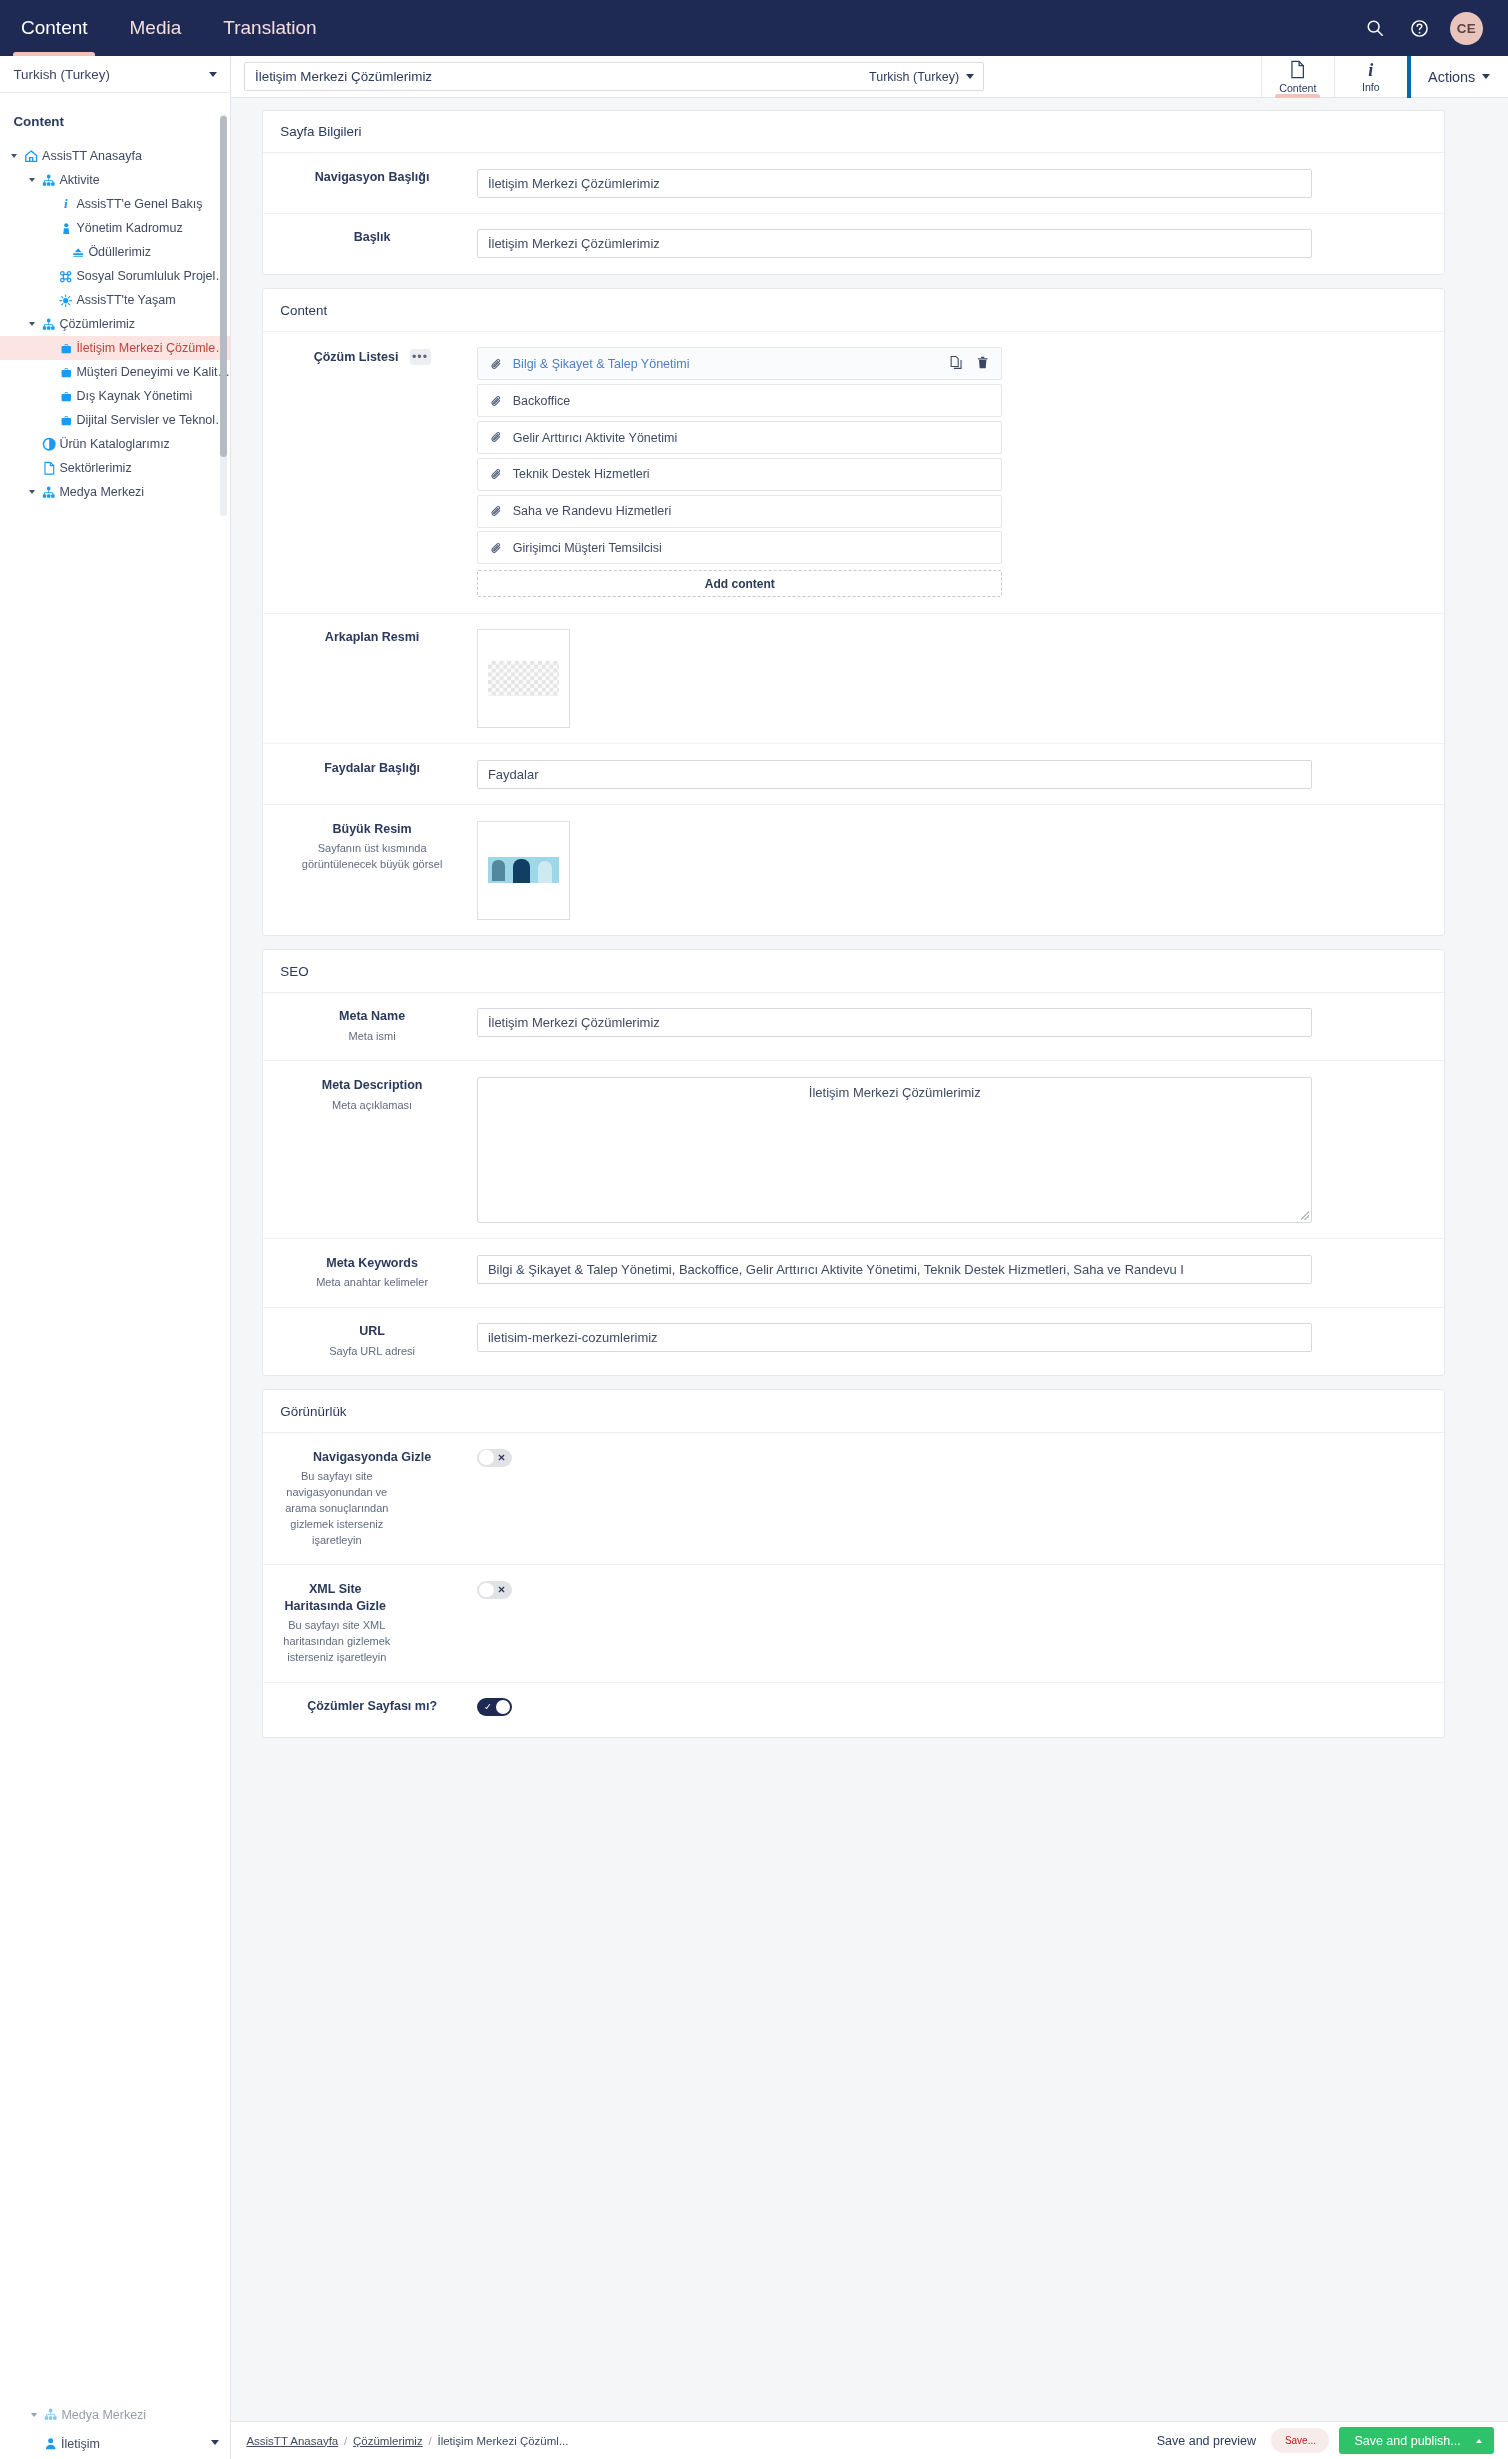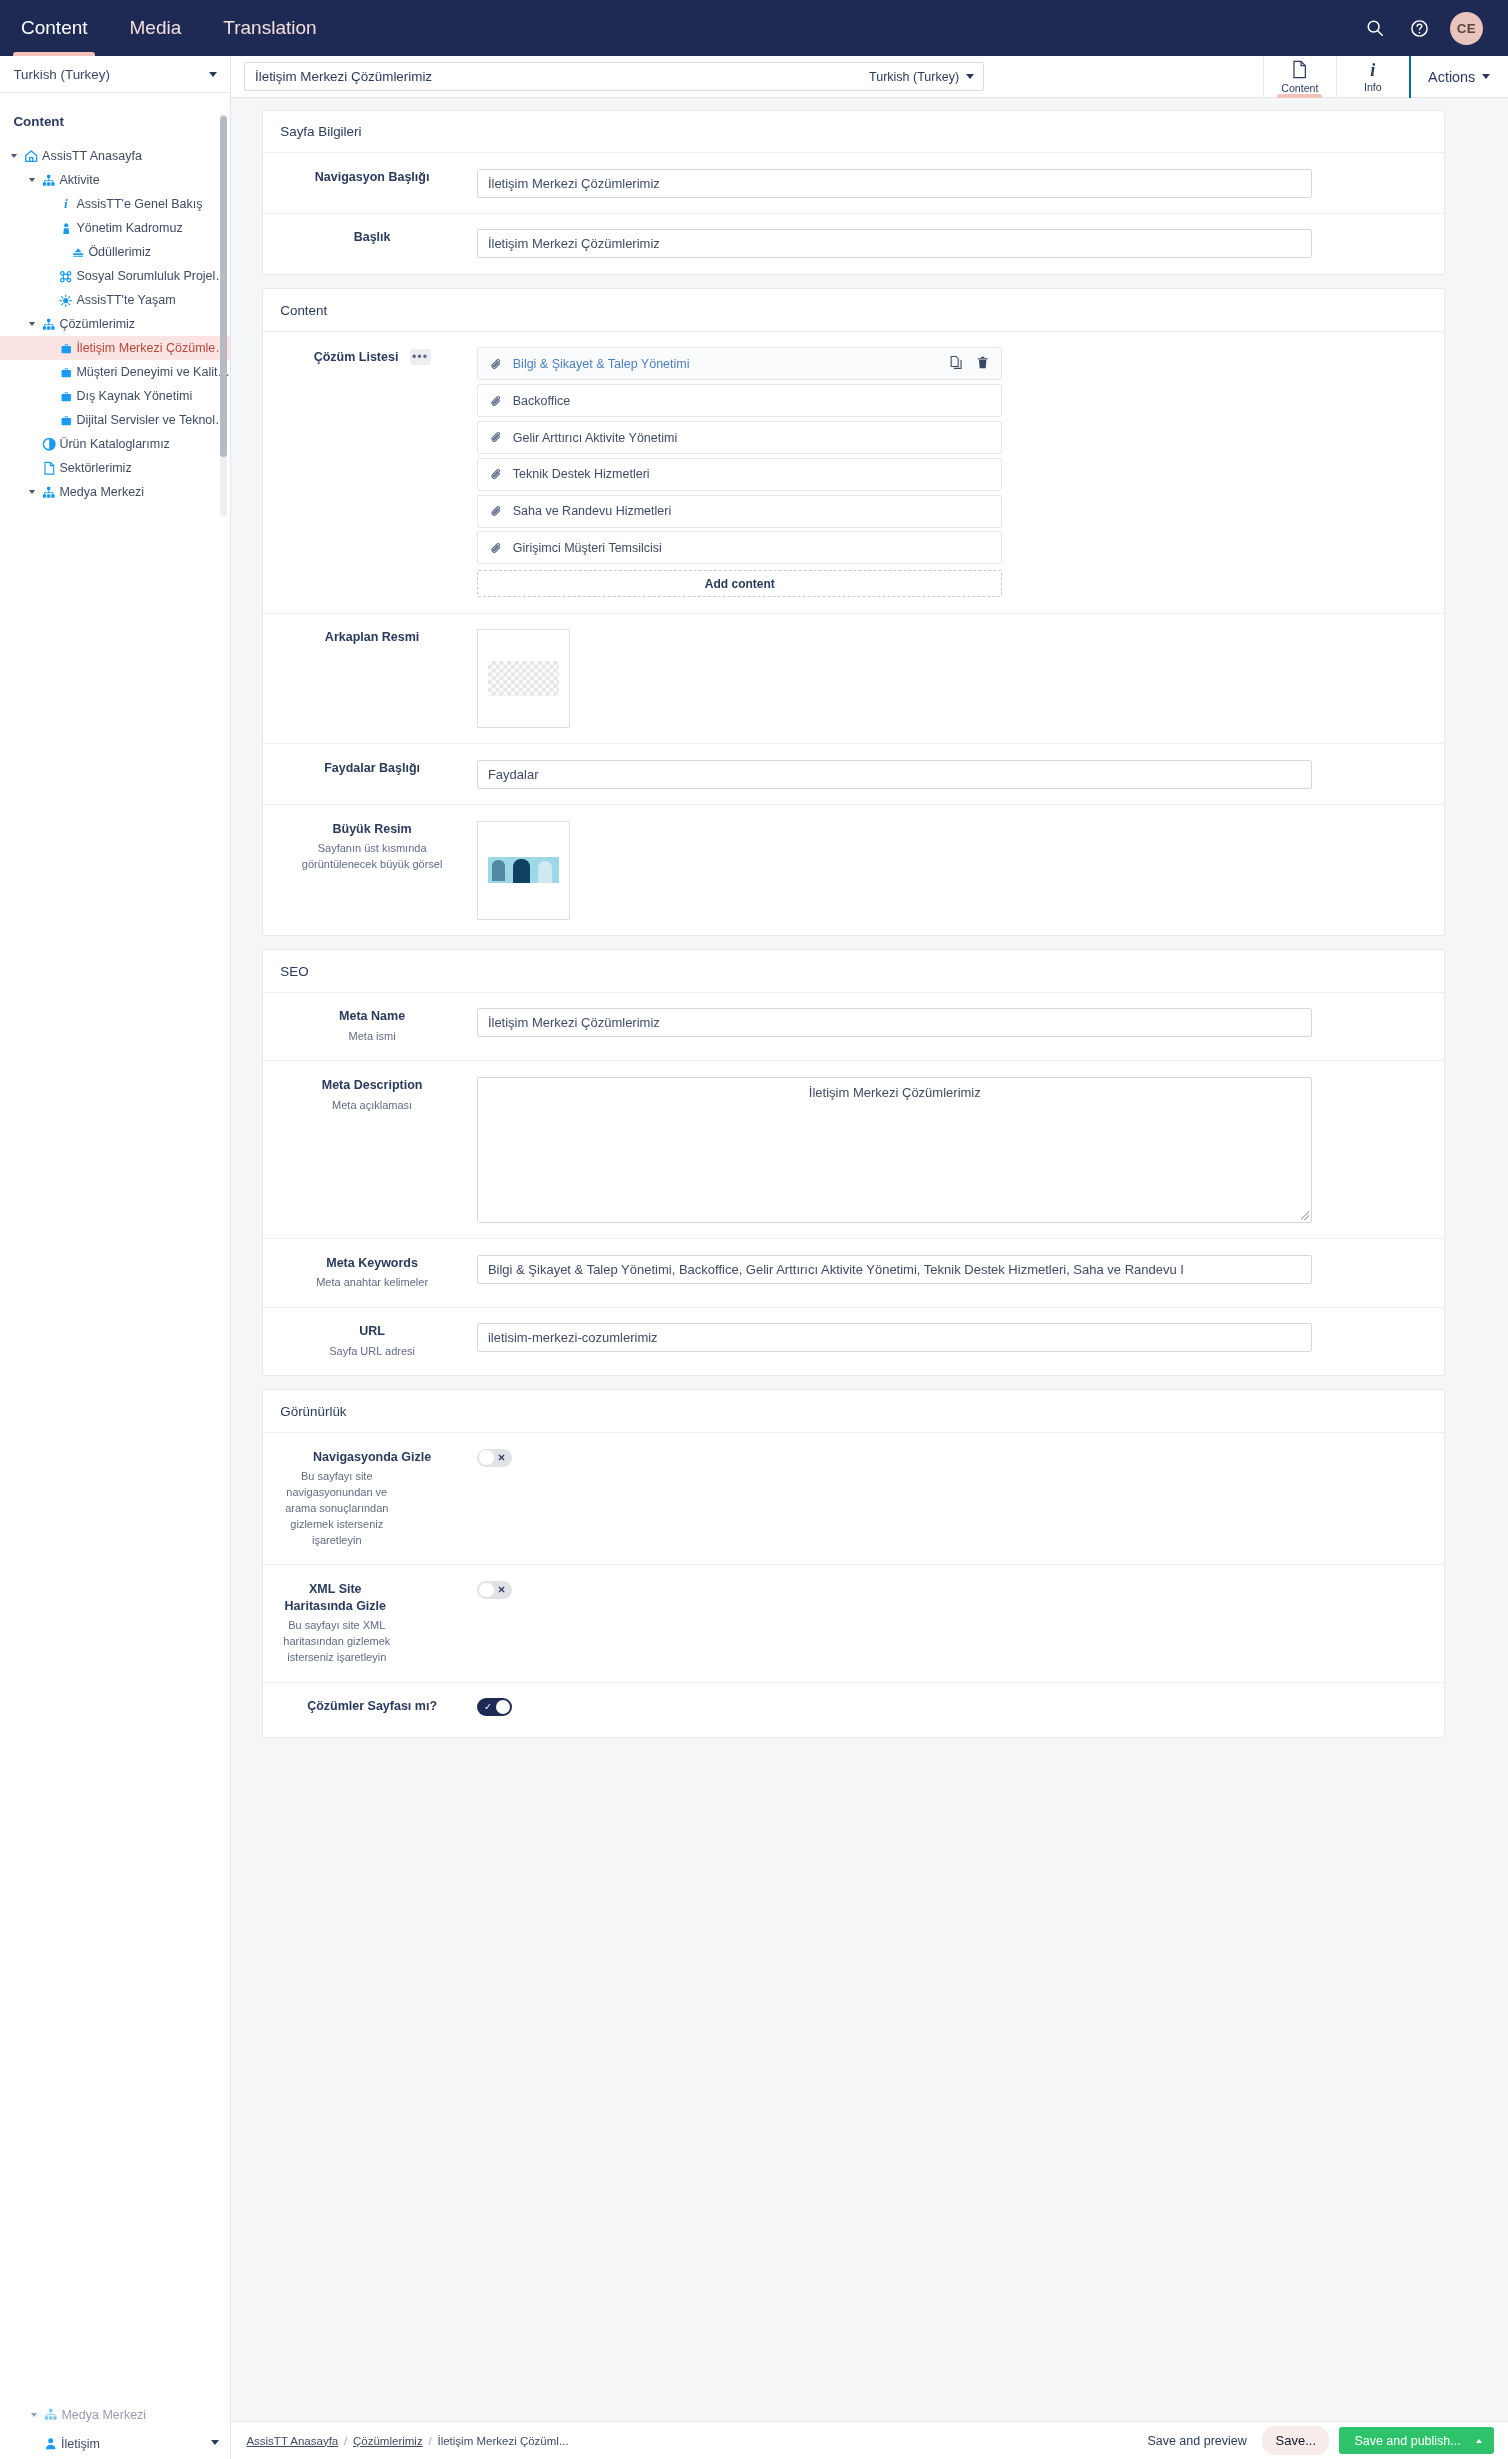--- a/index.html
+++ b/index.html
@@ -82,21 +82,21 @@
   .htab {
     width:73px; display:flex; flex-direction:column; align-items:center; justify-content:center;
     gap:1px; border-left:1px solid #e7e9ec; font-size:10.6px; color:#2b3a5c; position:relative; cursor:pointer;
   }
   .htab.active::after {
     content:""; position:absolute; left:13.4px; right:13.4px; bottom:0; height:3.8px;
     background:#f3c3bb; border-radius:2.9px 2.9px 0 0;
   }
   .actions-btn {
     display:flex; align-items:center; gap:6.7px; padding:0 19px 0 17.3px;
-    border-left:2px solid #0369a1; height:42px; font-size:14.4px; color:#2b3a5c; cursor:pointer;
+    border-left:4px solid #0369a1; height:42px; font-size:14.4px; color:#2b3a5c; cursor:pointer;
   }
 
   
   .main {
     position:absolute; top:98px; left:231px; width:1278px; height:2334px;
     background:#f5f6f7; overflow:hidden; padding:11.5px 0 0 0;
   }
   .card {
     background:#ffffff; border:1px solid #e6e8eb; border-radius:2.9px;
     margin:0 31px 13.4px 31px; width:1183px;
@@ -173,21 +173,21 @@
     position:absolute; bottom:0; left:231px; width:1278px; height:38px;
     background:#ffffff; border-top:1px solid #e3e5ea;
     display:flex; align-items:center; padding:0 15.4px;
   }
   .crumbs { display:flex; align-items:center; gap:5.8px; font-size:11.5px; color:#3f4a63; }
   .crumbs a { color:#3f4a63; text-decoration:underline; }
   .crumbs .sep { color:#9aa2b1; text-decoration:none; }
   .crumbs .cur { text-decoration:none; color:#3f4a63; }
   .fbtns { margin-left:auto; display:flex; align-items:center; gap:9.6px; }
   .btn-link { font-size:12.5px; color:#2b3a5c; padding:0 5.8px; cursor:pointer;margin-left:41px; }
-  .btn-soft { background:#f7ece9; color:#0f172a; font-size:13px; border-radius:13px; padding:6.7px 13.4px; cursor:pointer; }
+  .btn-soft { background:#f7ece9; color:#b91c1c; font-size:10px; border-radius:13px; padding:6.7px 13.4px; cursor:pointer; }
   .btn-pub {
     background:#2ec26b; color:#fff; font-size:12.5px; border-radius:2.9px;
     padding:6.7px 11.5px 6.7px 15.4px; display:flex; align-items:center; gap:15.4px; cursor:pointer;
   }
   .caret-u { width:0;height:0;border-left:3.8px solid transparent;border-right:3.8px solid transparent;border-bottom:4.8px solid #fff; }
 </style>
 </head>
 <body>
 
 <div class="topbar">

